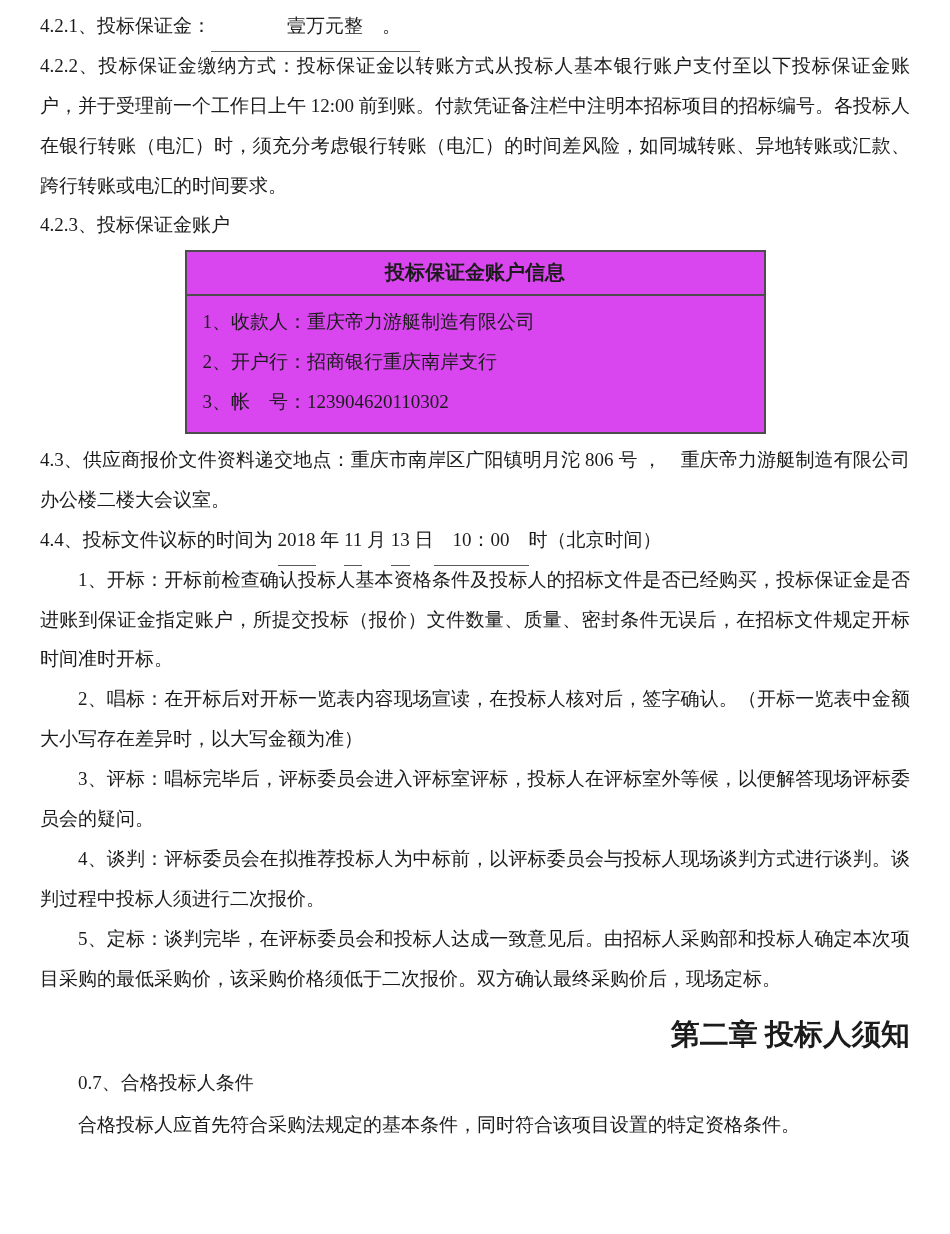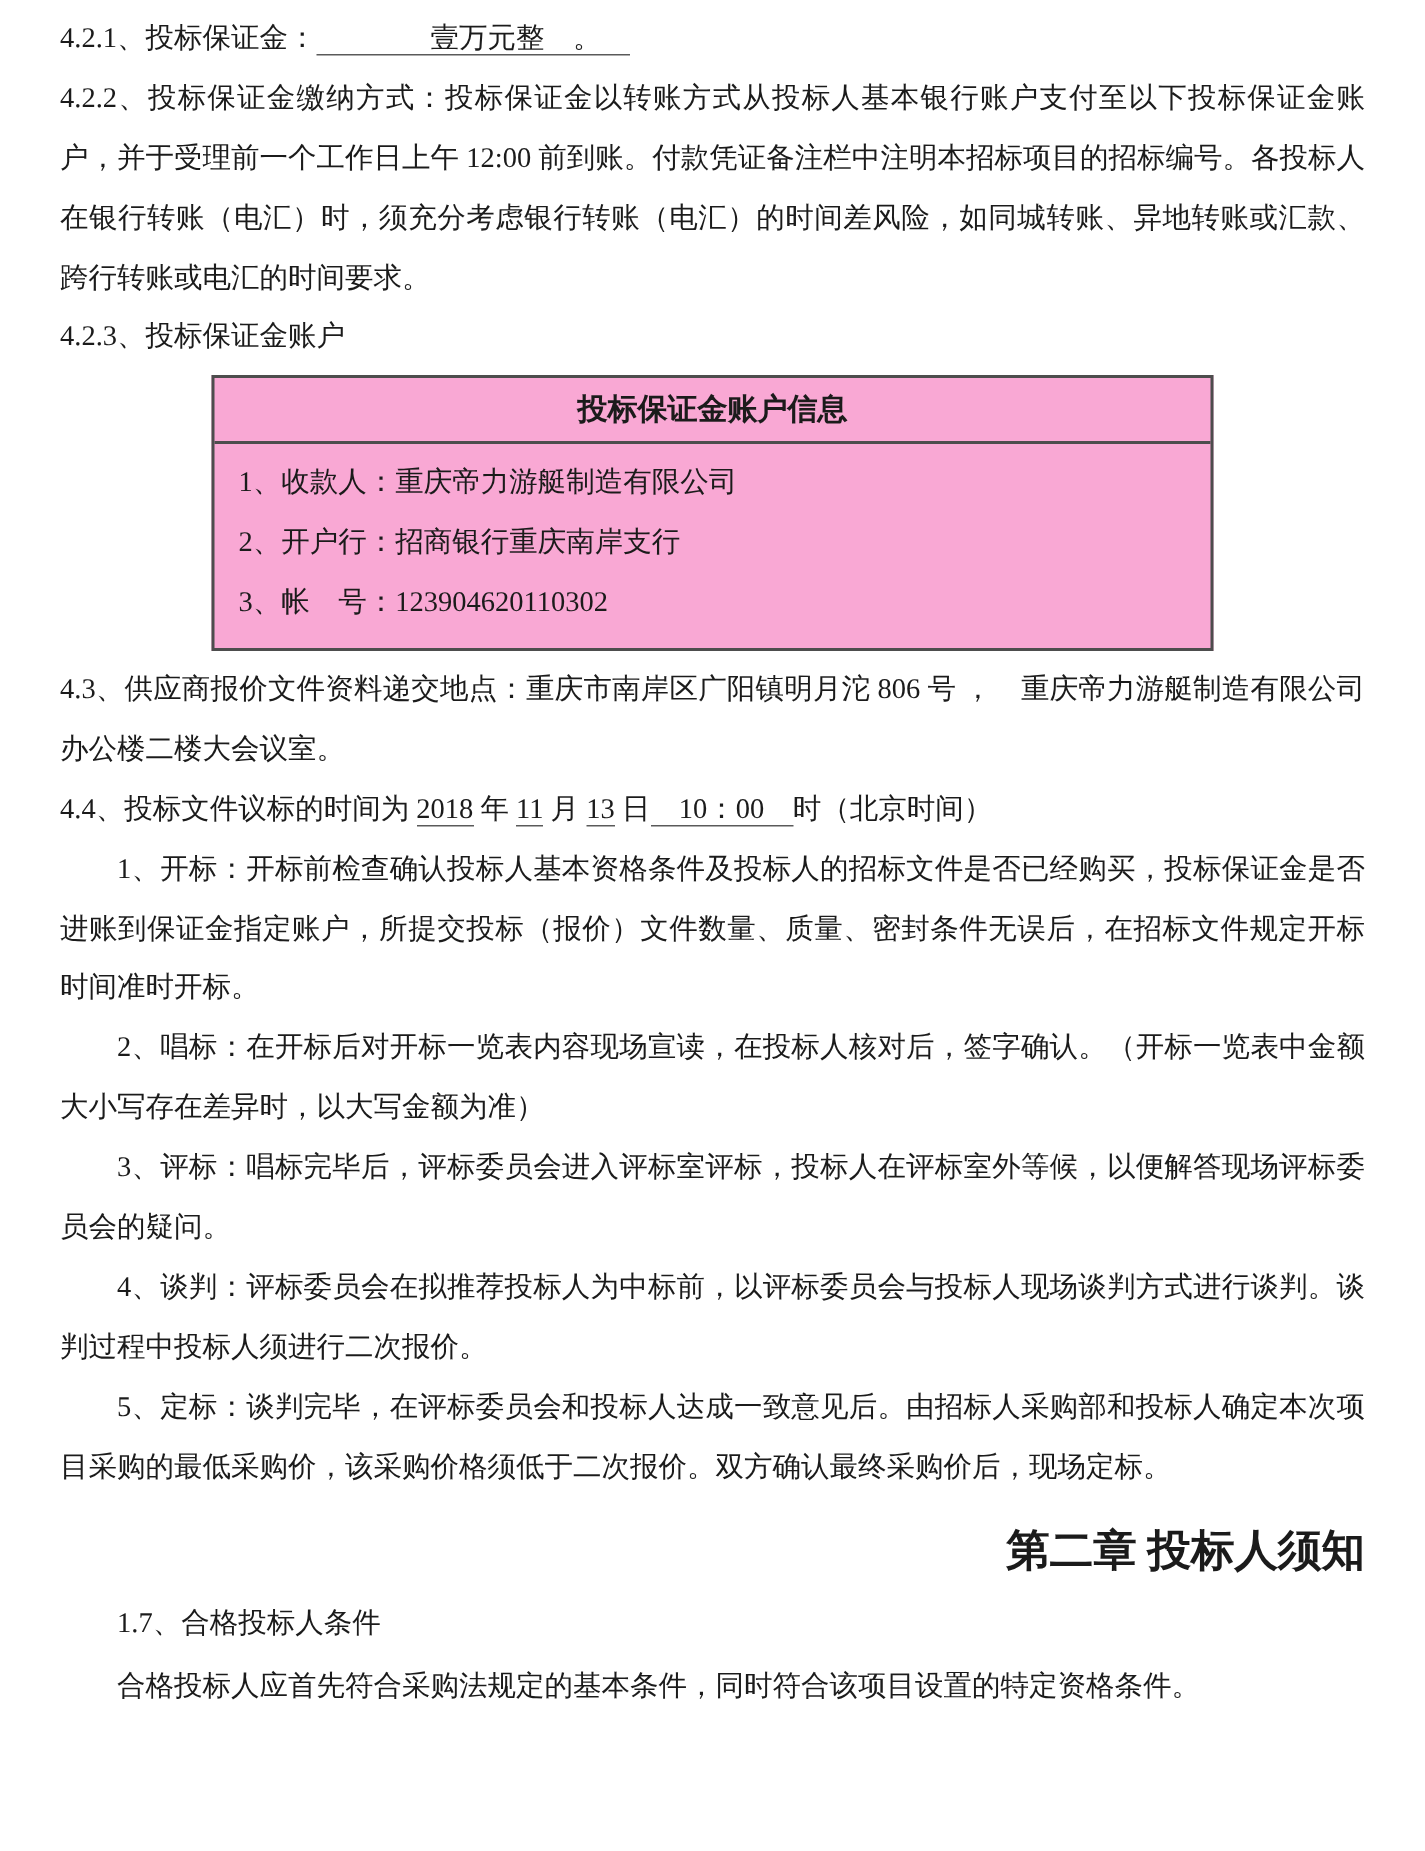--- a/index.html
+++ b/index.html
@@ -19,30 +19,30 @@
   }
   .para {
     margin: 0;
     line-height: 2.1;
     text-align: justify;
   }
   .indent2 { text-indent: 2em; }
   .bold { font-weight: bold; }
   .u {
     border-bottom: 1.5px solid #5a5a5a;
-    padding-bottom: 0;
+    padding-bottom: 15px;
     white-space: pre;
   }
   
   .acct-table {
-    width: 668px;
+    width: 581px;
     margin: 5px auto 6px auto;
     border: 2px solid #4d4d4d;
     box-sizing: border-box;
-    background: #f9a8d4;
+    background: #d946ef;
   }
   .acct-table-header {
     border-bottom: 2px solid #4d4d4d;
     text-align: center;
     font-weight: bold;
     font-size: 20px;
     padding: 7px 0 8px 0;
   }
   .acct-table-body {
     padding: 6px 17px 10px 16px;
@@ -99,16 +99,16 @@
 
 
   <p class="para indent2">1、开标：开标前检查确认投标人基本资格条件及投标人的招标文件是否已经购买，投标保证金是否进账到保证金指定账户，所提交投标（报价）文件数量、质量、密封条件无误后，在招标文件规定开标时间准时开标。</p>
   <p class="para indent2">2、唱标：在开标后对开标一览表内容现场宣读，在投标人核对后，签字确认。（开标一览表中金额大小写存在差异时，以大写金额为准）</p>
   <p class="para indent2">3、评标：唱标完毕后，评标委员会进入评标室评标，投标人在评标室外等候，以便解答现场评标委员会的疑问。</p>
   <p class="para indent2">4、谈判：评标委员会在拟推荐投标人为中标前，以评标委员会与投标人现场谈判方式进行谈判。谈判过程中投标人须进行二次报价。</p>
   <p class="para indent2">5、定标：谈判完毕，在评标委员会和投标人达成一致意见后。由招标人采购部和投标人确定本次项目采购的最低采购价，该采购价格须低于二次报价。双方确认最终采购价后，现场定标。</p>
 
   <h1 class="chapter-title">第二章 投标人须知</h1>
 
-  <p class="sub-line">1.7、合格投标人条件</p>
+  <p class="sub-line">0.7、合格投标人条件</p>
   <p class="sub-line gap-top">合格投标人应首先符合采购法规定的基本条件，同时符合该项目设置的特定资格条件。</p>
 
 </div>
 
 </body></html>

